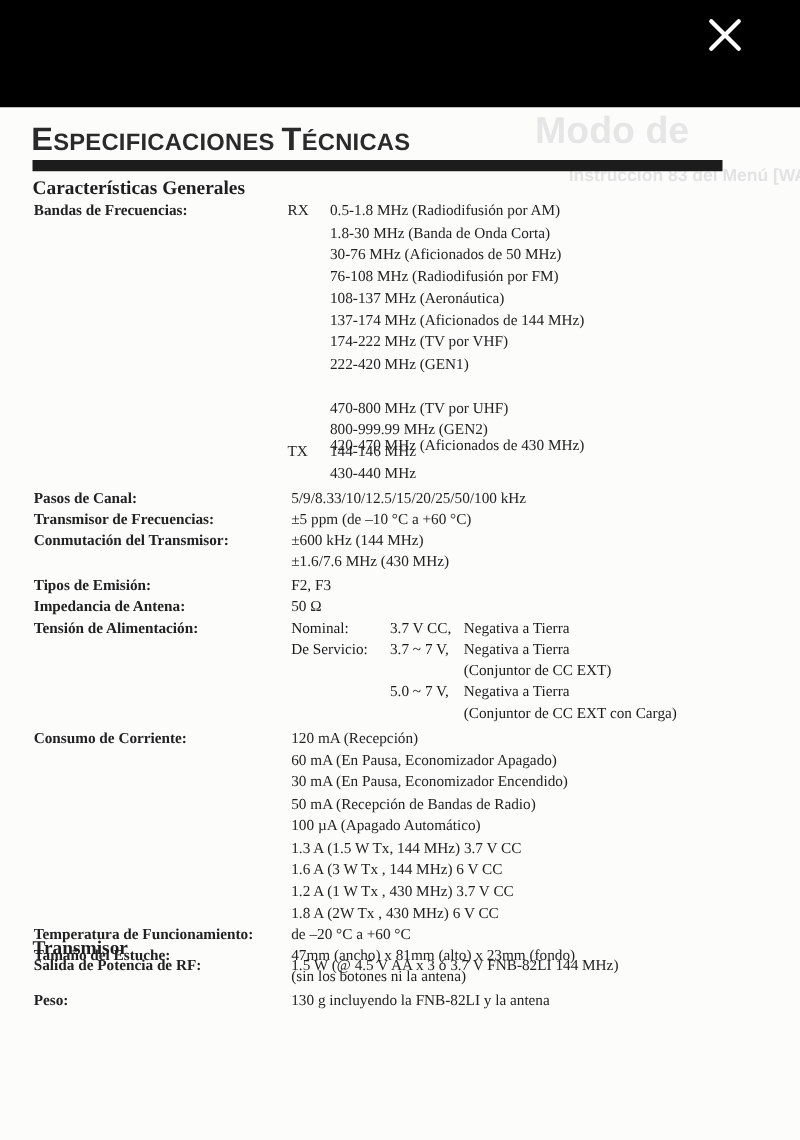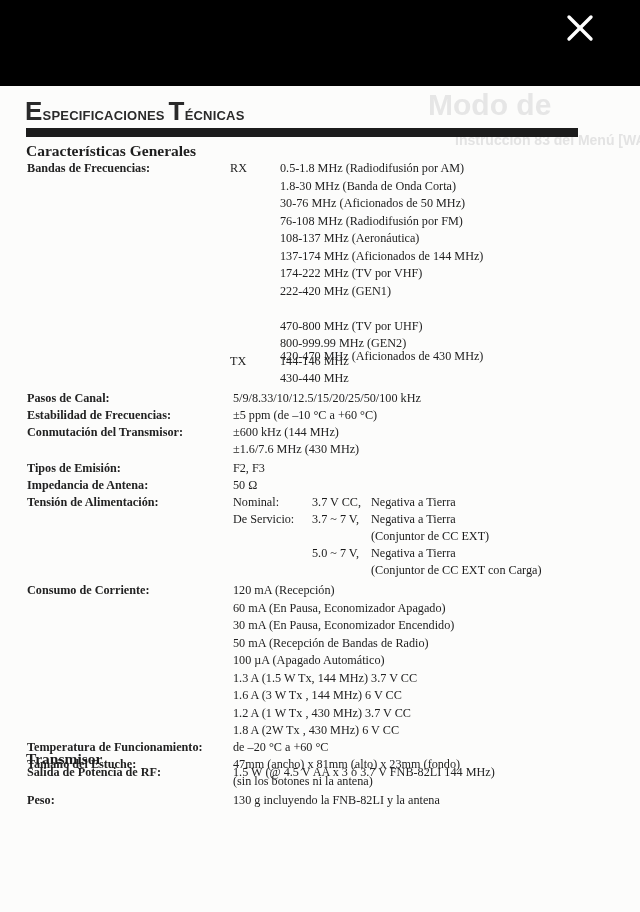--- a/index.html
+++ b/index.html
@@ -6,27 +6,27 @@
   body { width:640px; height:912px; overflow:hidden; background:#ffffff; position:relative; font-family:"Liberation Serif", serif; color:#1a1a1a; }
   .topbar { position:absolute; left:0; top:0; width:640px; height:86px; background:#000; }
   .close-btn { position:absolute; left:562px; top:8px; width:38px; height:38px; cursor:pointer; }
   .close-btn svg { width:38px; height:38px; }
   .page { position:absolute; left:0; top:86px; width:640px; height:826px; background:#fcfcfb; overflow:hidden; }
   .ghost { position:absolute; color:#e3e3e3; font-family:"Liberation Sans", sans-serif; white-space:nowrap; }
   .ghost-title { left:428px; top:2px; font-size:30px; font-weight:bold; color:#e6e6e6; }
   .ghost-sub { left:455px; top:46px; font-size:14px; font-weight:bold; }
   .title { position:absolute; left:25px; top:10px; font-family:"Liberation Sans", sans-serif; font-weight:bold; color:#2a2a2a; white-space:nowrap; letter-spacing:0.2px; }
   .title .big { font-size:26px; }
-  .title .small { font-size:13px; }
+  .title .small { font-size:19px; }
   .rule { position:absolute; left:26px; top:42px; width:552px; height:9px; background:#1c1c1c; }
   .section-head { position:absolute; left:26px; font-size:15.5px; font-weight:bold; white-space:nowrap; color:#1e1e1e; }
   .row { position:absolute; left:0; width:640px; height:17px; font-size:12.2px; white-space:nowrap; }
   .lbl { position:absolute; left:27px; font-weight:bold; color:#222; }
   .pre { position:absolute; left:230px; color:#222; }
-  .val { position:absolute; left:280px; color:#222;text-align:center; }
+  .val { position:absolute; left:264px; color:#222;text-align:center; }
   .val2 { position:absolute; left:233px; color:#222; }
   .sub-a { position:absolute; left:233px; }
   .sub-b { position:absolute; left:312px; }
   .sub-c { position:absolute; left:371px; }
 </style>
 </head>
 <body>
 
 <div class="topbar">
   <div class="close-btn">
@@ -89,21 +89,21 @@
   </div>
   <div class="row" style="top:285px;">
       <span class="val">430-440 MHz</span>
     </div>
 
   <div class="row" style="top:305px;">
     <span class="lbl">Pasos de Canal:</span>
     <span class="val2">5/9/8.33/10/12.5/15/20/25/50/100 kHz</span>
   </div>
   <div class="row" style="top:322px;">
-    <span class="lbl">Estabilidad de Frecuencias:</span>
+    <span class="lbl">Transmisor de Frecuencias:</span>
     <span class="val2">±5 ppm (de –10 °C a +60 °C)</span>
   </div>
   <div class="row" style="top:339px;">
     <span class="lbl">Conmutación del Transmisor:</span>
     <span class="val2">±600 kHz (144 MHz)</span>
   </div>
   <div class="row" style="top:356px;">
     <span class="val2">±1.6/7.6 MHz (430 MHz)</span>
   </div>
   <div class="row" style="top:375px;">

